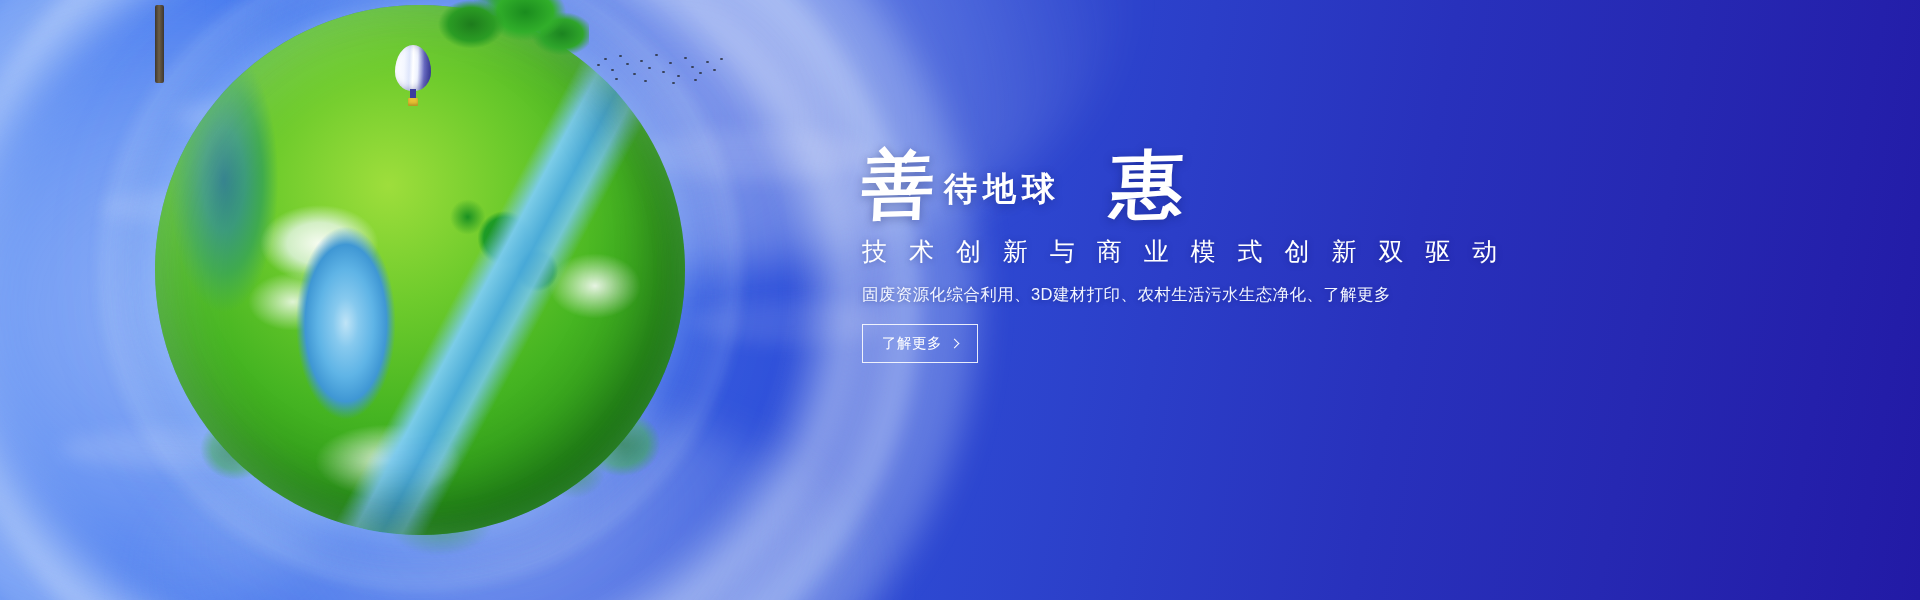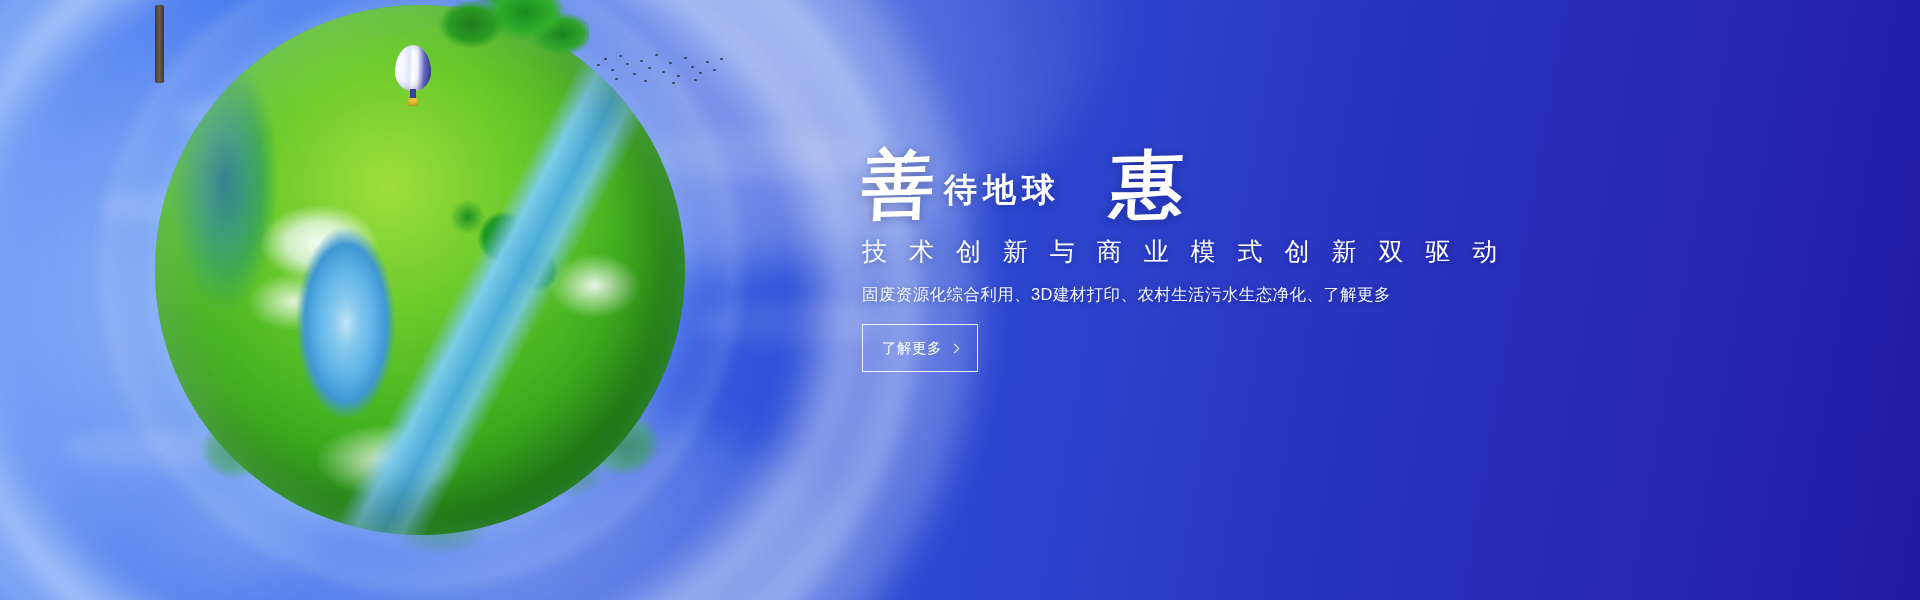--- a/index.html
+++ b/index.html
@@ -197,21 +197,21 @@
     text-shadow:0 2px 10px rgba(10,20,90,.38);
   }
   .cal-big{
     font-family:"Liberation Serif","DejaVu Serif",serif;
     font-size:72px;font-weight:700;letter-spacing:0;
     transform:skewX(-4deg) rotate(-1.5deg);
     display:inline-block;line-height:.92;
     padding-right:4px;
   }
   .cal-small{
-    font-family:Liberation Sans, sans-serif;
+    font-family:Liberation Serif, serif;
     font-size:33px;font-weight:700;letter-spacing:6px;
     display:inline-block;padding-bottom:12px;padding-left:6px;
   }
   .headline-gap{display:inline-block;width:50px;}
 
   #subtitle{
     margin-top:20px;
     font-size:25px;font-weight:400;letter-spacing:7.5px;
     color:#ffffff;white-space:nowrap;line-height:1.1;
     text-shadow:0 1px 6px rgba(10,20,90,.34);
@@ -221,21 +221,21 @@
     margin-top:19px;
     font-size:16.5px;font-weight:400;letter-spacing:.4px;
     color:#f2f5ff;white-space:nowrap;line-height:1.2;
     text-shadow:0 1px 5px rgba(10,20,90,.34);
   }
 
   #cta{
     margin-top:20px;
     display:inline-flex;align-items:center;justify-content:center;
     gap:9px;
-    width:116px;height:48px;box-sizing:border-box;
+    width:116px;height:39px;box-sizing:border-box;
     border:1px solid rgba(255,255,255,.88);
     background:transparent;color:#fff;
     font-size:14.5px;letter-spacing:.6px;
     font-family:"Liberation Sans","DejaVu Sans",sans-serif;
     cursor:pointer;
   }
   #cta-label{display:inline-block;}
   #cta-chevron{
     display:inline-block;width:6px;height:6px;
     border-top:1.4px solid #fff;border-right:1.4px solid #fff;

